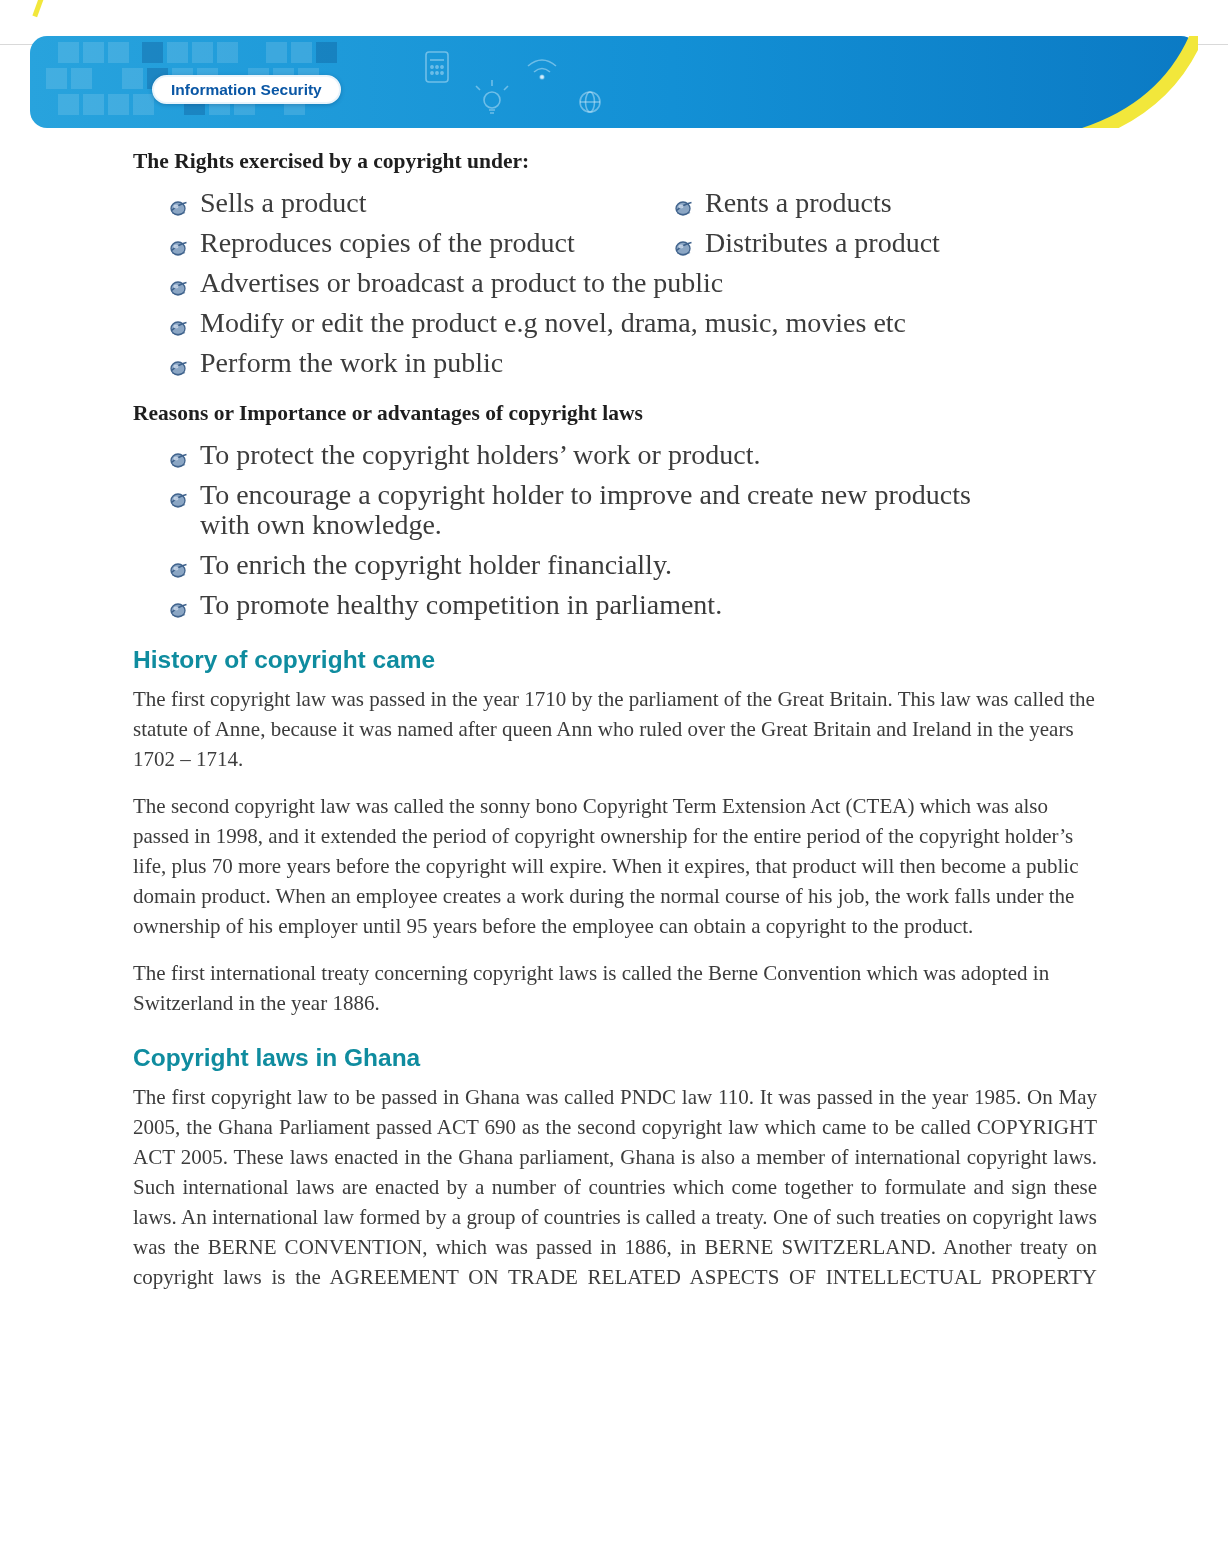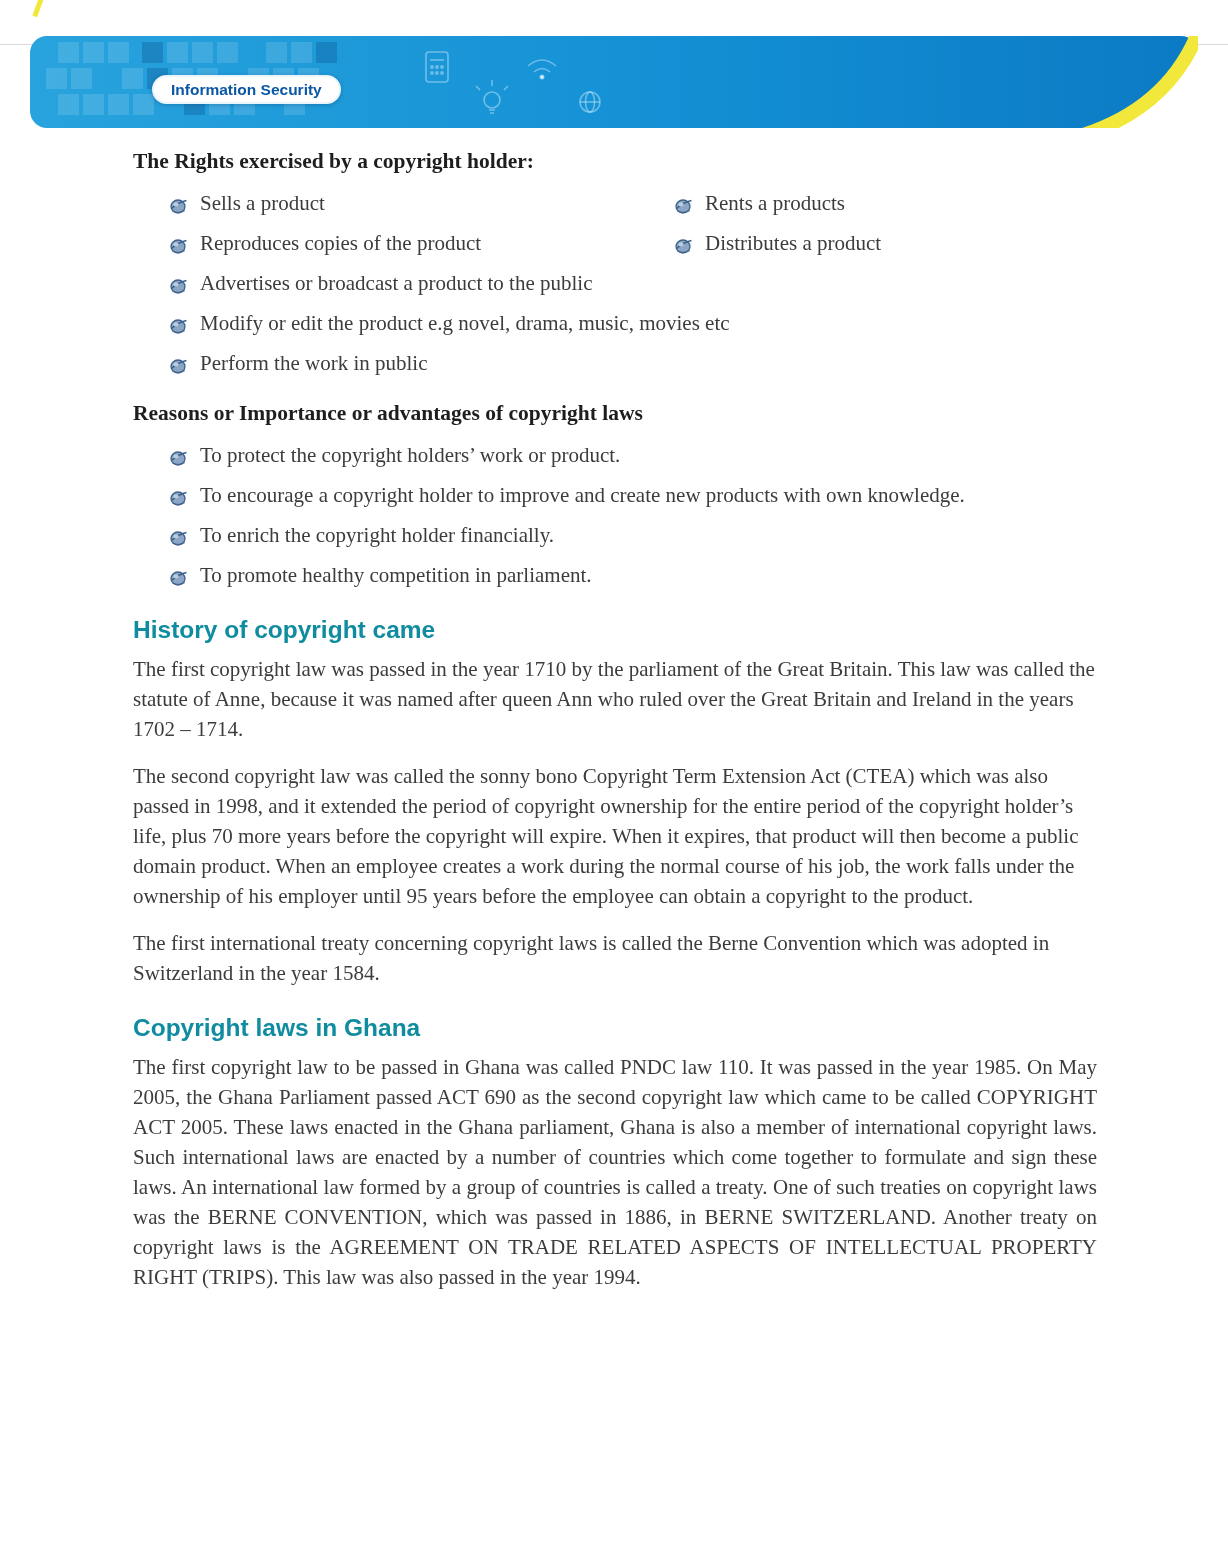--- a/index.html
+++ b/index.html
@@ -16,21 +16,21 @@
   .badge{
     position:absolute;left:122px;top:39px;height:29px;display:flex;align-items:center;
     background:#ffffff;border:2px solid #e9f4fb;border-radius:15px;padding:0 17px;
     font-family:"Liberation Sans","DejaVu Sans",sans-serif;font-weight:bold;font-size:15.5px;color:#0a57a5;
     box-shadow:0 1px 4px rgba(0,45,95,.3);
   }
   
   .content{position:absolute;left:0;top:128px;width:1228px;padding:18px 131px 0 133px}
   .bold-head{font-size:21.5px;line-height:30px;color:#1e1e1e;font-weight:bold;margin:0 0 12px}
   .bold-head.gap-top{margin-top:20px}
-  .bullet{position:relative;padding-left:67px;padding-right:85px;margin-bottom:10px;font-size:21px;line-height:30px;color:#3c3c3c}
+  .bullet{position:relative;padding-left:67px;padding-right:85px;margin-bottom:10px;font-size:28px;line-height:30px;color:#3c3c3c}
   .bullet .bic{position:absolute;left:35px;top:5px;width:20px;height:18px}
   .tworow{display:grid;grid-template-columns:505px 1fr;margin-bottom:10px}
   .tworow .bullet{margin-bottom:0;padding-right:10px}
   .teal-head{
     font-family:"Liberation Sans","DejaVu Sans",sans-serif;font-weight:bold;
     font-size:24.5px;line-height:32px;color:#0f8c9f;margin:24px 0 8px;
   }
   p.body{font-size:21px;line-height:30px;margin:0 0 17px;color:#3c3c3c}
   p.justify{text-align:justify}
   
@@ -141,21 +141,21 @@
       <path d="M1058,94 Q1140,70 1166,-4 L1168,-4 L1168,94 Z" fill="#ffffff"></path>
       <path d="M1050,100 Q1140,72 1170,-8" stroke="#f2e73b" stroke-width="14" fill="none" stroke-linecap="round"></path>
     </svg>
     <div class="badge">
       <span>Information Security</span>
     </div>
   </div>
 
   <div class="content">
 
-    <div class="bold-head">The Rights exercised by a copyright holder:</div>
+    <div class="bold-head">The Rights exercised by a copyright under:</div>
 
     <div class="tworow">
       <div class="bullet">
         <span class="bic"><svg width="20" height="18" viewBox="0 0 20 18">
               <use href="#bulleticon"></use>
             </svg></span>
         <span>Sells a product</span>
       </div>
       <div class="bullet">
         <span class="bic"><svg width="20" height="18" viewBox="0 0 20 18">
@@ -222,21 +222,21 @@
     <div class="bullet">
       <span class="bic"><svg width="20" height="18" viewBox="0 0 20 18">
             <use href="#bulleticon"></use>
           </svg></span>
       <span>To promote healthy competition in parliament.</span>
     </div>
 
     <div class="teal-head">History of copyright came</div>
     <p class="body">The first copyright law was passed in the year 1710 by the parliament of the Great Britain. This law was called the statute of Anne, because it was named after queen Ann who ruled over the Great Britain and Ireland in the years 1702 – 1714.</p>
     <p class="body">The second copyright law was called the sonny bono Copyright Term Extension Act (CTEA) which was also passed in 1998, and it extended the period of copyright ownership for the entire period of the copyright holder’s life, plus 70 more years before the copyright will expire. When it expires, that product will then become a public domain product. When an employee creates a work during the normal course of his job, the work falls under the ownership of his employer until 95 years before the employee can obtain a copyright to the product.</p>
-    <p class="body">The first international treaty concerning copyright laws is called the Berne Convention which was adopted in Switzerland in the year 1584.</p>
+    <p class="body">The first international treaty concerning copyright laws is called the Berne Convention which was adopted in Switzerland in the year 1886.</p>
 
     <div class="teal-head">Copyright laws in Ghana</div>
     <p class="body justify">The first copyright law to be passed in Ghana was called PNDC law 110. It was passed in the year 1985. On May 2005, the Ghana Parliament passed ACT 690 as the second copyright law which came to be called COPYRIGHT ACT 2005. These laws enacted in the Ghana parliament, Ghana is also a member of international copyright laws. Such international laws are enacted by a number of countries which come together to formulate and sign these laws. An international law formed by a group of countries is called a treaty. One of such treaties on copyright laws was the BERNE CONVENTION, which was passed in 1886, in BERNE SWITZERLAND. Another treaty on copyright laws is the AGREEMENT ON TRADE RELATED ASPECTS OF INTELLECTUAL PROPERTY RIGHT (TRIPS). This law was also passed in the year 1994.</p>
 
   </div>
 
   <svg class="footer-art" width="1228" height="140" viewBox="0 0 1228 140">
     <defs>
       <linearGradient id="barGrad" x1="0" y1="0" x2="1" y2="0">
         <stop offset="0" stop-color="#43a2d8"></stop>

